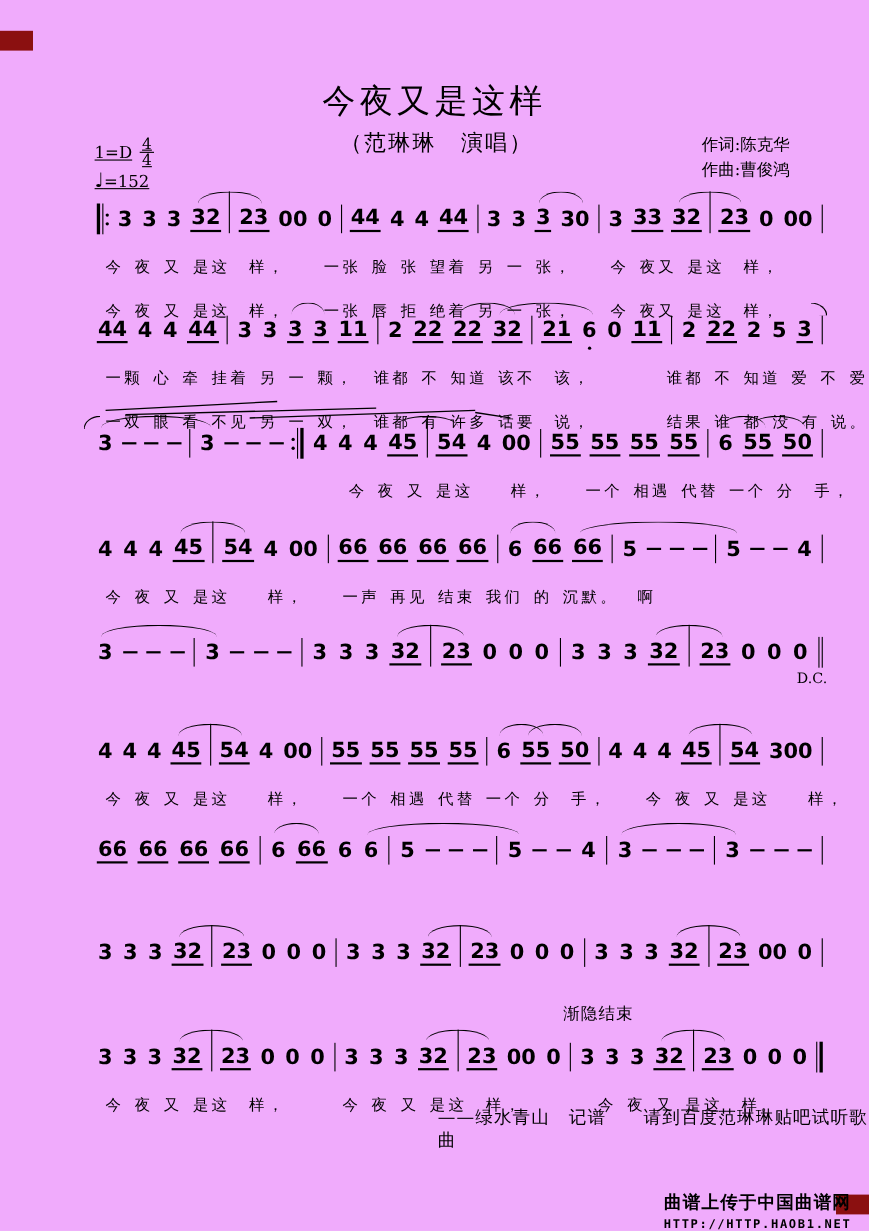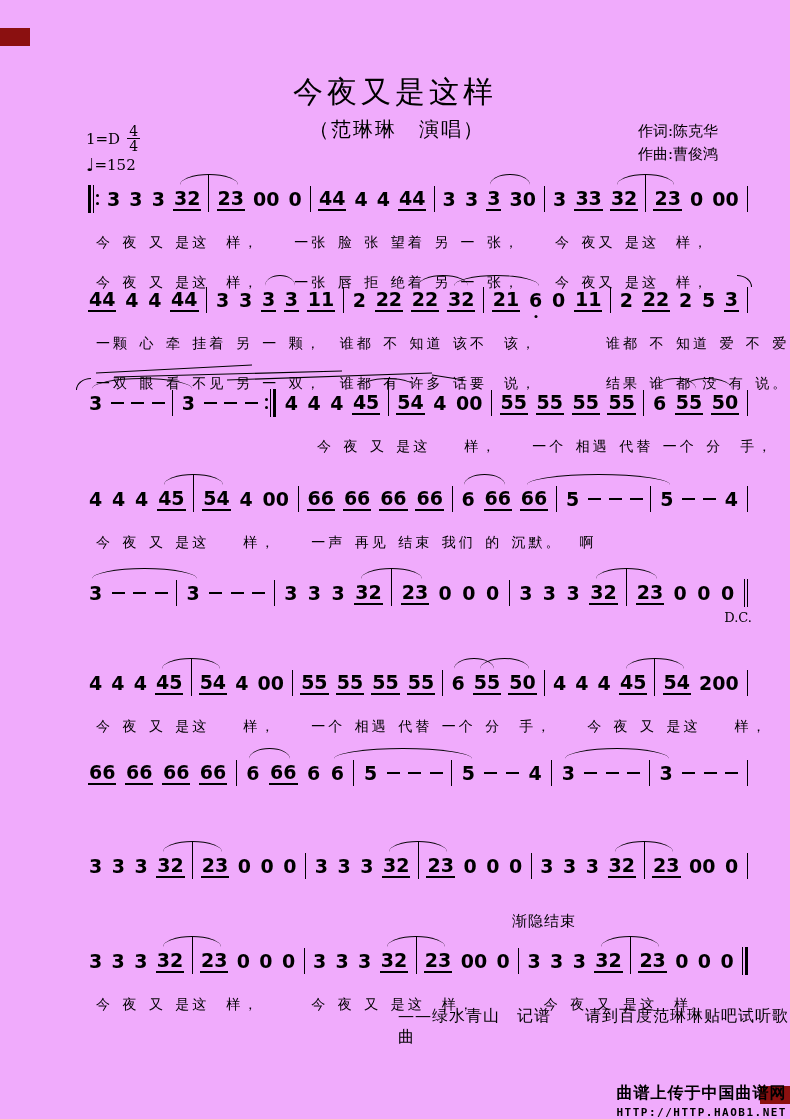--- a/index.html
+++ b/index.html
@@ -6,21 +6,21 @@
   .page{position:relative;width:790px;height:1119px;background:#f0abfc;color:#000;
         font-family:"DejaVu Sans",sans-serif;overflow:hidden;margin:0 auto;}
   .corner-mark{position:absolute;background:#8B1010;}
   .corner-mark.tl{left:0;top:28px;width:30px;height:18px;}
   .corner-mark.br{right:0;top:1086px;width:30px;height:18px;z-index:0;}
   .title{position:absolute;top:72px;left:0;width:100%;text-align:center;
          font:30px "DejaVu Serif",serif;letter-spacing:4px;}
   .subtitle{position:absolute;top:116px;left:2px;width:100%;text-align:center;
          font:20px "DejaVu Serif",serif;letter-spacing:2px;}
   .credits{position:absolute;left:638px;top:120px;font:15px "DejaVu Serif",serif;line-height:23px;}
-  .keyblock{position:absolute;left:86px;top:124px;font:15px "DejaVu Serif",serif;}
+  .keyblock{position:absolute;left:86px;top:124px;font:15px "DejaVu Serif",serif;text-decoration:underline;}
   .keyrow{display:flex;align-items:center;gap:7px;}
   .meter{display:inline-flex;flex-direction:column;align-items:center;font-size:14px;line-height:14px;}
   .meter span + span{border-top:1px solid #000;padding:0 2px;}
   .temporow{margin-top:3px;display:flex;align-items:center;}
   .notehead{font-size:18px;line-height:16px;}
   #systems .system{position:absolute;left:88px;width:660px;}
   .nw{position:relative;padding-top:16px;}
   .toks{display:flex;justify-content:space-between;align-items:center;width:660px;height:26px;}
   .t-note{font:bold 19px "DejaVu Sans",sans-serif;line-height:22px;padding:0 1px;white-space:nowrap;}
   .t-note.u{border-bottom:2px solid #000;}
@@ -38,21 +38,21 @@
   .rp-dots::before,.rp-dots::after{content:"";width:3px;height:3px;border-radius:50%;background:#000;}
   .arc{position:absolute;top:4px;height:11px;border-top:1.6px solid #000;
        border-radius:55% 55% 0 0 / 100% 100% 0 0;}
   .arc.hookR{width:14px;border-right:1.6px solid #000;border-radius:0 100% 0 0;}
   .arc.hookL{width:14px;border-left:1.6px solid #000;border-radius:100% 0 0 0;}
   .lyr{font:14px "DejaVu Serif",serif;letter-spacing:3px;word-spacing:2px;
        margin-top:22px;white-space:pre;padding-left:8px;}
   .dc{position:absolute;right:-4px;top:46px;font:13px "DejaVu Serif",serif;}
   .fade{position:absolute;left:512px;top:912px;font:15px "DejaVu Serif",serif;letter-spacing:1px;}
   .credit-line{position:absolute;left:398px;top:1006px;font:16px "DejaVu Serif",serif;letter-spacing:1px;}
-  .siteblock{position:absolute;right:3px;top:1083px;text-align:left;z-index:1;}
+  .siteblock{position:absolute;right:16px;top:1083px;text-align:center;z-index:1;}
   .site1{font:bold 16px "DejaVu Sans",sans-serif;letter-spacing:1px;}
   .site2{font:bold 11px "DejaVu Sans Mono",monospace;letter-spacing:1.5px;margin-top:2px;}
   .scribble{position:absolute;left:92px;top:360px;}
 </style>
 </head>
 <body>
 
 <div class="page">
   <div class="corner-mark tl"></div>
 
@@ -313,21 +313,21 @@
             <span class="t-note">6</span>
             <span class="t-note u">55</span>
             <span class="t-note u">50</span>
             <span class="t-bar"></span>
             <span class="t-note">4</span>
             <span class="t-note">4</span>
             <span class="t-note">4</span>
             <span class="t-note u">45</span>
             <span class="t-bar tall"></span>
             <span class="t-note u">54</span>
-            <span class="t-note">200</span>
+            <span class="t-note">300</span>
             <span class="t-bar"></span>
           </div>
           <div class="arc" style="left: 74px; width: 58px;"></div>
           <div class="arc" style="left: 365.75px; width: 40.25px;"></div>
           <div class="arc" style="left: 392px; width: 49px;"></div>
           <div class="arc" style="left: 538px; width: 58px;"></div>
         </div>
         <div class="lyr">今 夜 又 是这　　样，　　一个 相遇 代替 一个 分　手，　　今 夜 又 是这　　样，</div>
       </div>
       <div class="system" style="top: 744px;">

